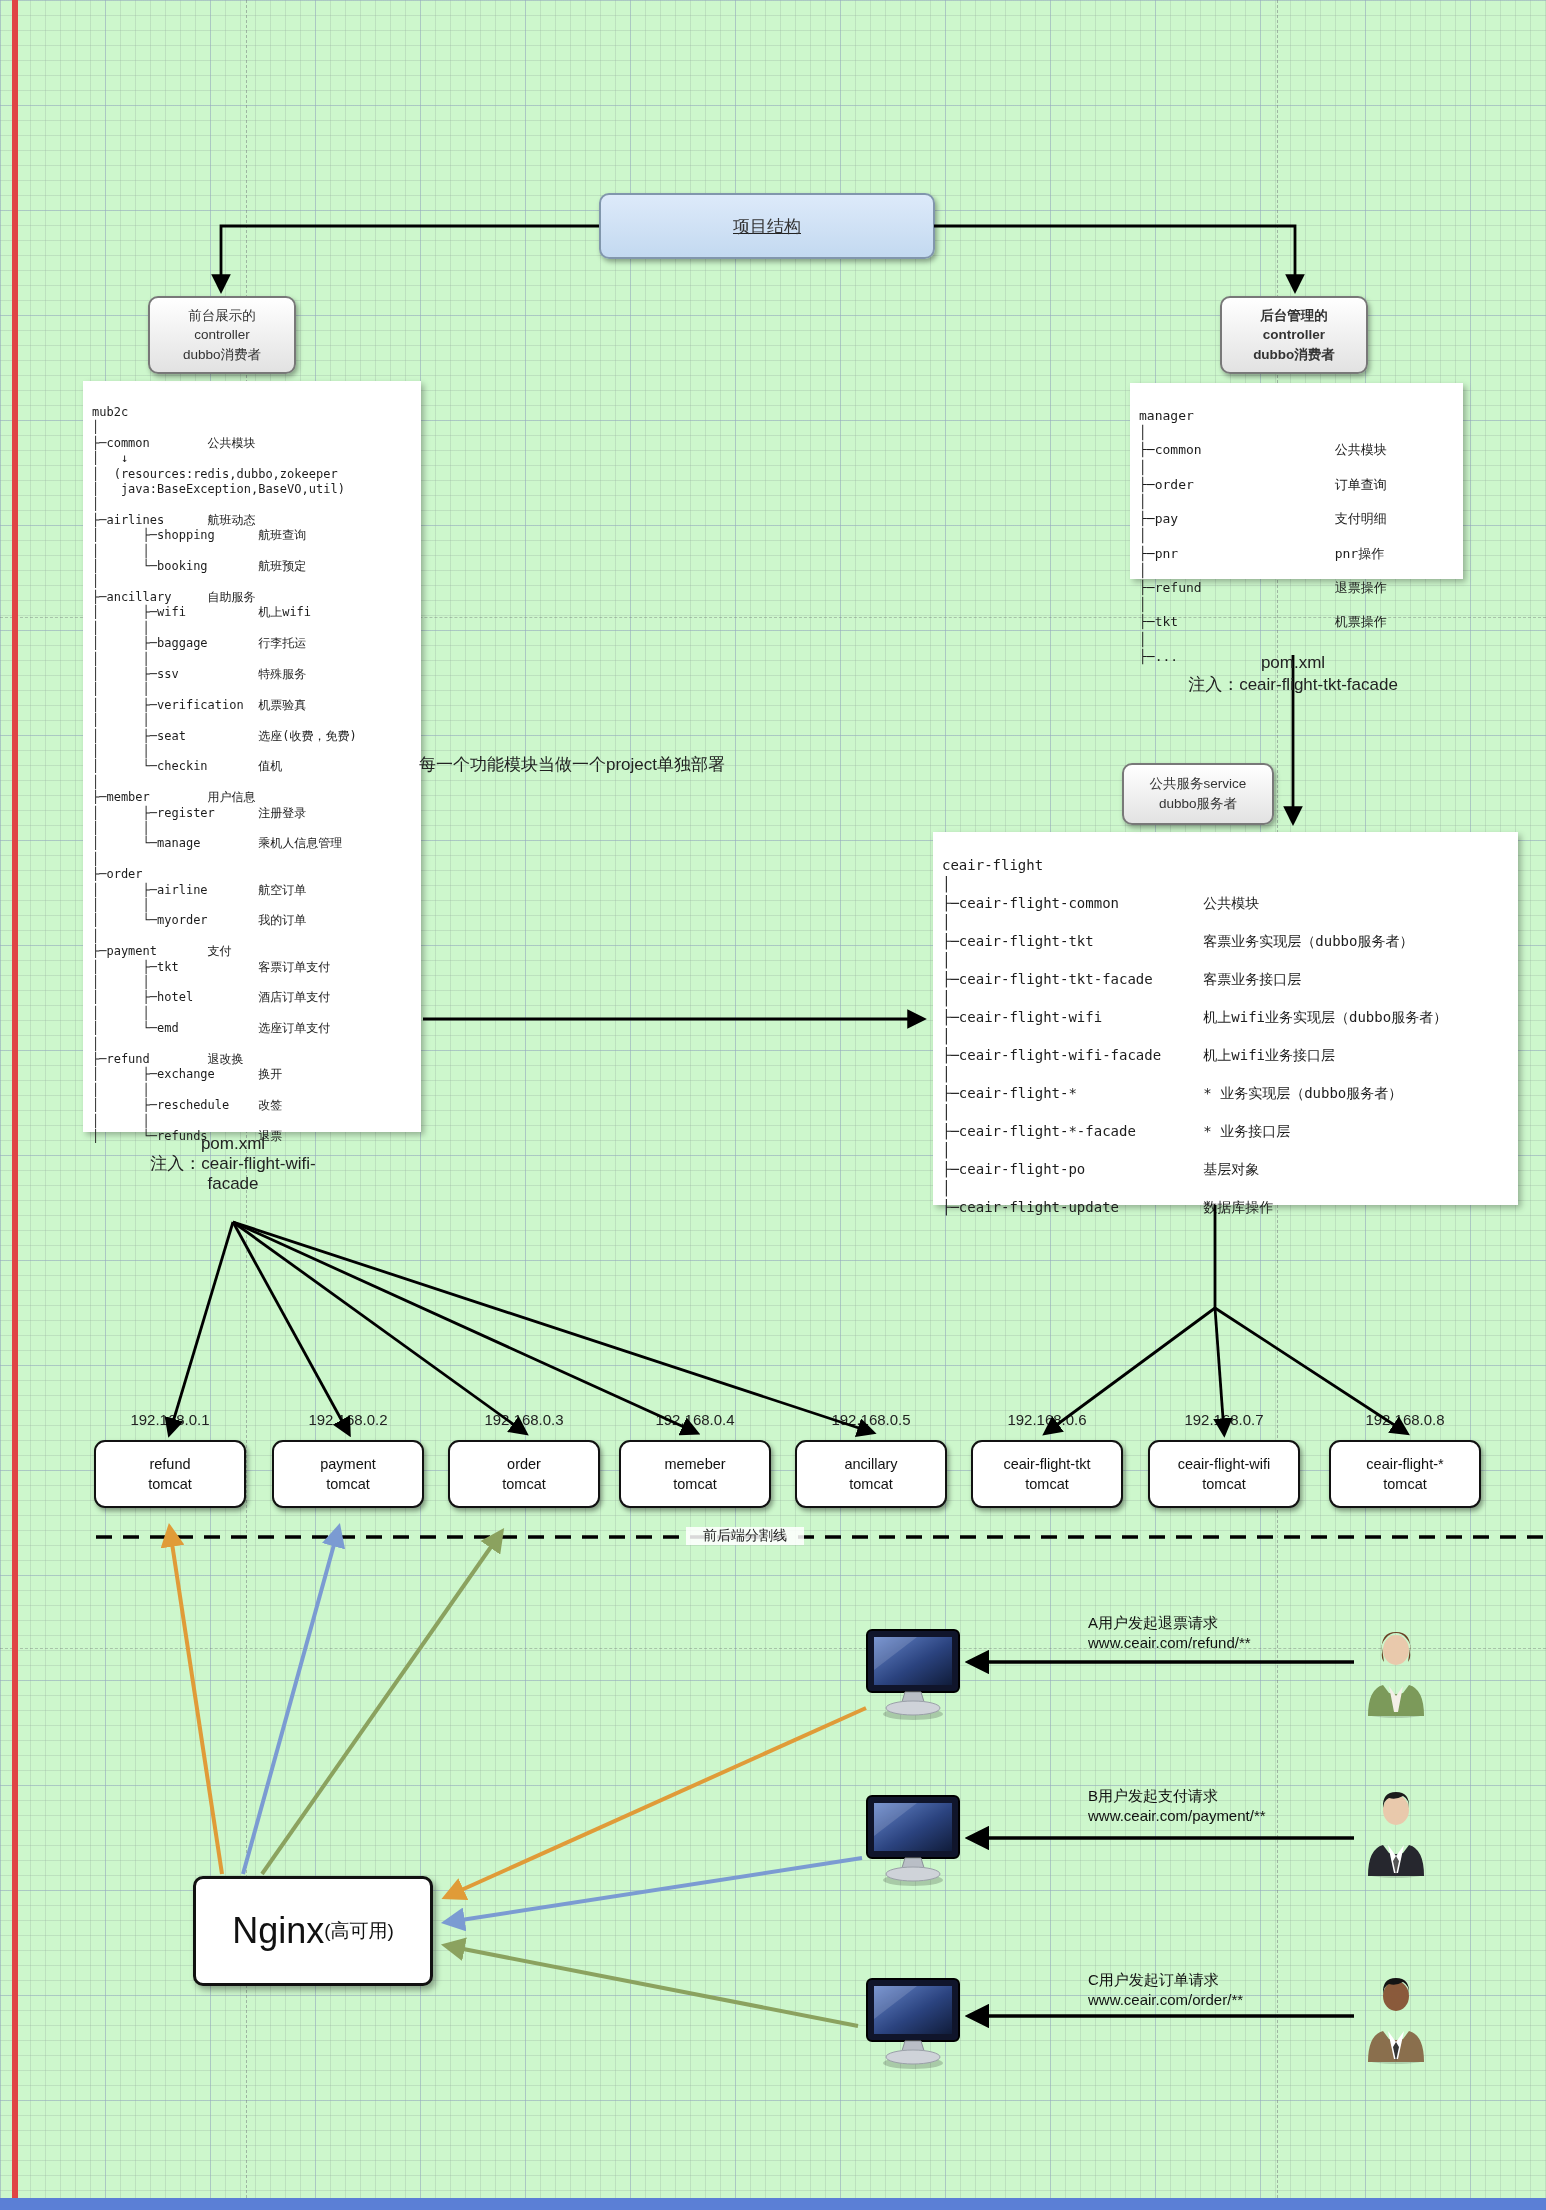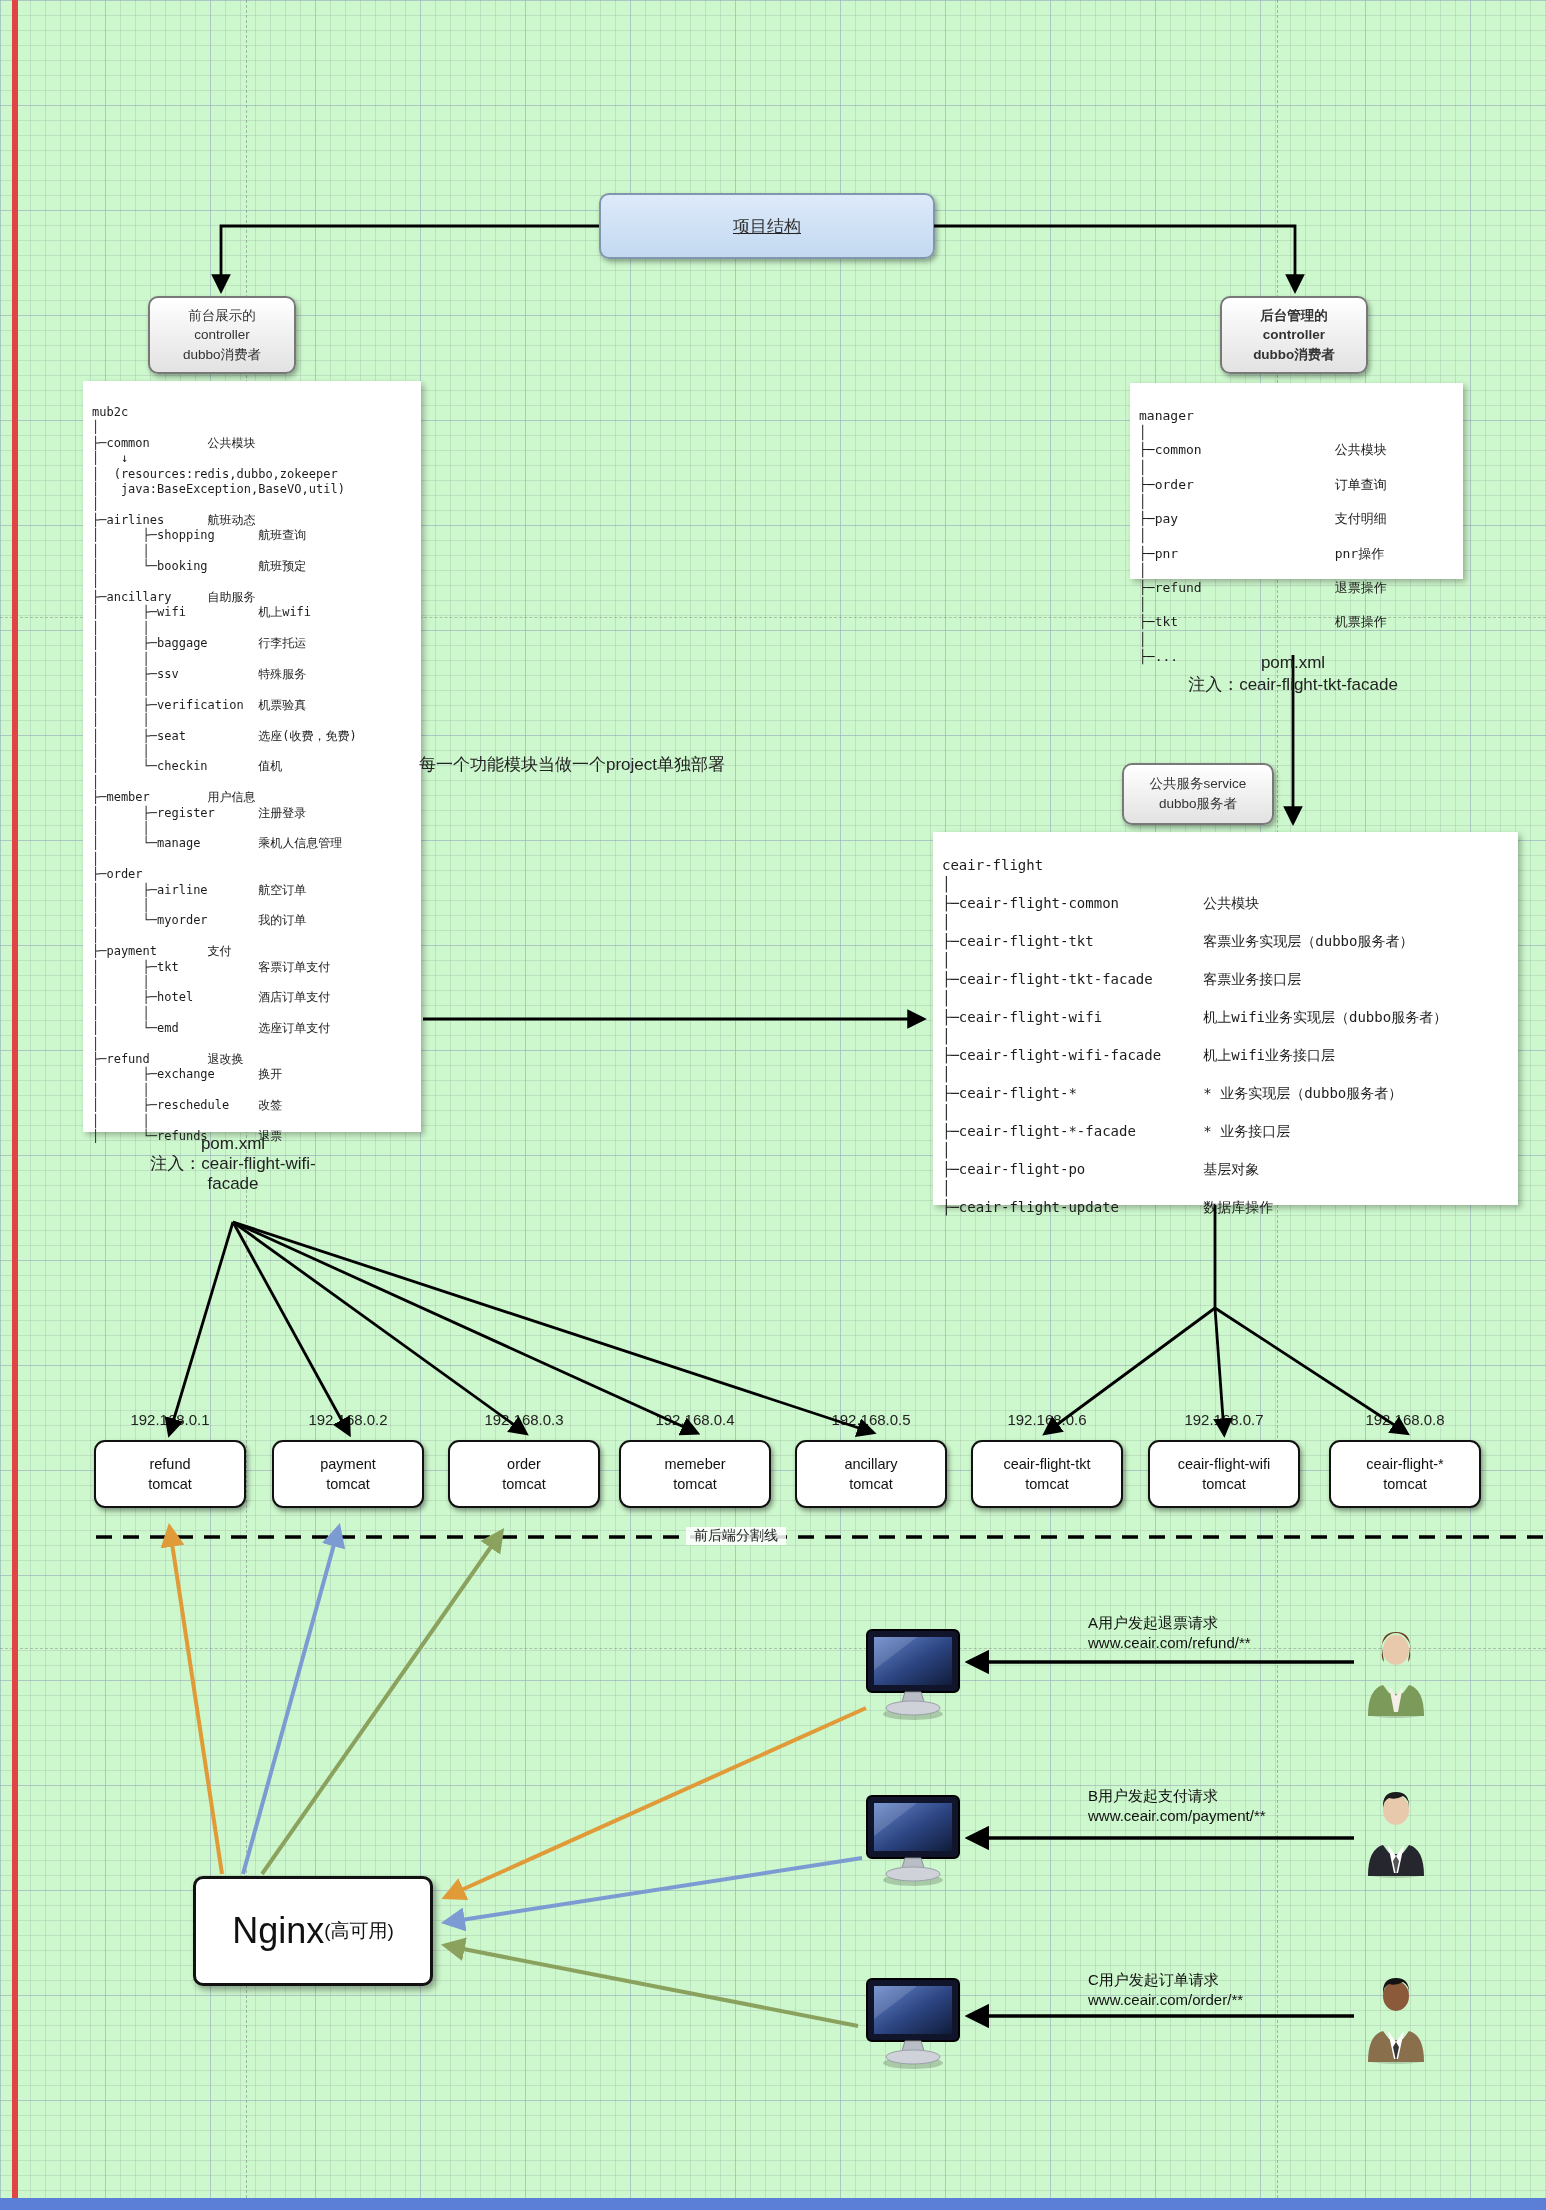--- a/index.html
+++ b/index.html
@@ -53,21 +53,21 @@
     font-size:14.5px;line-height:1.4;color:#111;text-align:center;
   }
   .ip{
     position:absolute;z-index:4;width:152px;top:1411px;text-align:center;
     font-size:15px;color:#222;
   }
   .note{position:absolute;z-index:6;font-size:17px;color:#222;}
   .note.center{text-align:center;white-space:pre-line;line-height:20px;}
   .divider-label{
     position:absolute;z-index:6;left:686px;top:1527px;font-size:14px;color:#222;
-    background:rgba(255,255,255,.85);padding:0 8px;
+    background:rgba(255,255,255,.85);padding:0 17px;
   }
   .nginx{
     position:absolute;z-index:4;left:193px;top:1876px;width:240px;height:110px;
     background:#fff;border:3px solid #111;border-radius:10px;
     display:flex;align-items:center;justify-content:center;
     box-shadow:3px 4px 6px rgba(0,0,0,.35);box-sizing:border-box;color:#111;
   }
   .nginx .big-name{font-size:36px;}
   .nginx .suffix{font-size:19px;}
   .nginx-ip{position:absolute;z-index:4;left:193px;top:1849px;width:240px;text-align:center;font-size:15px;color:#222;margin-top:48px;}

